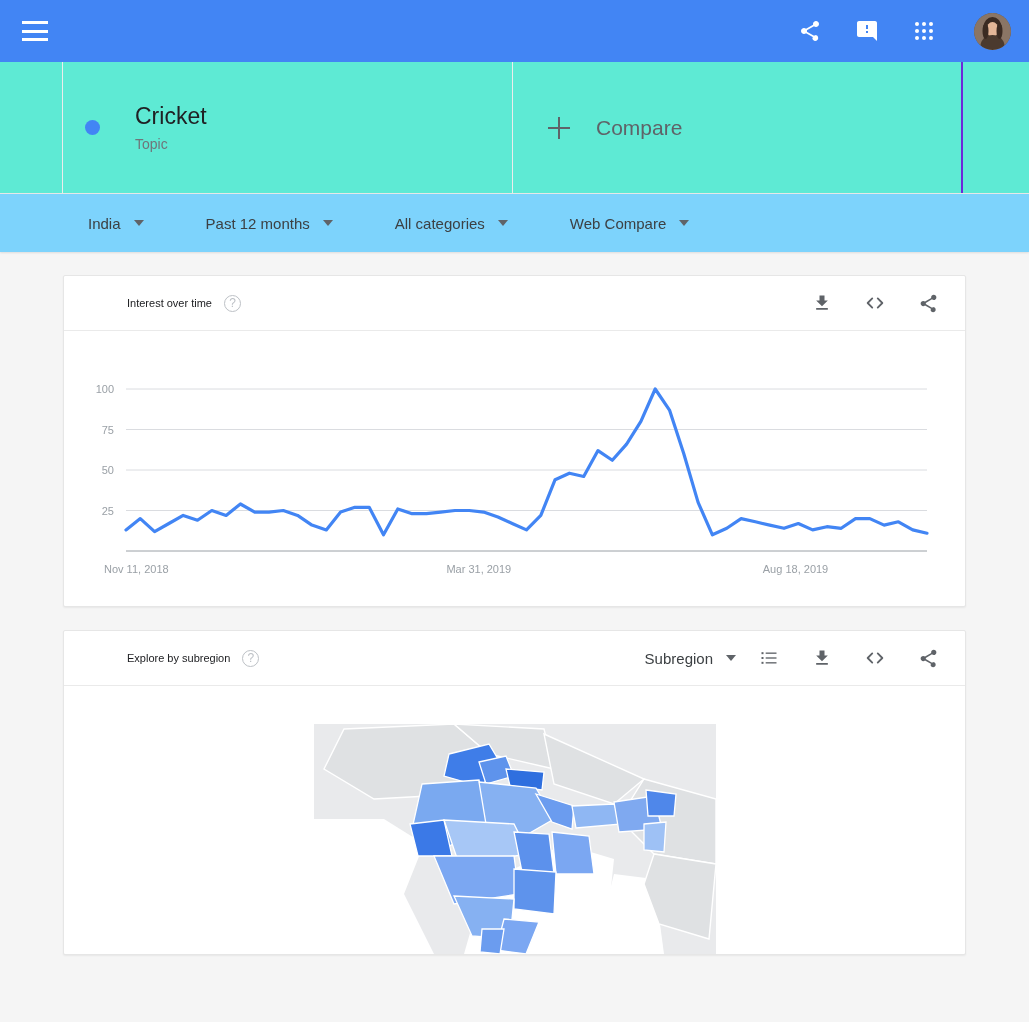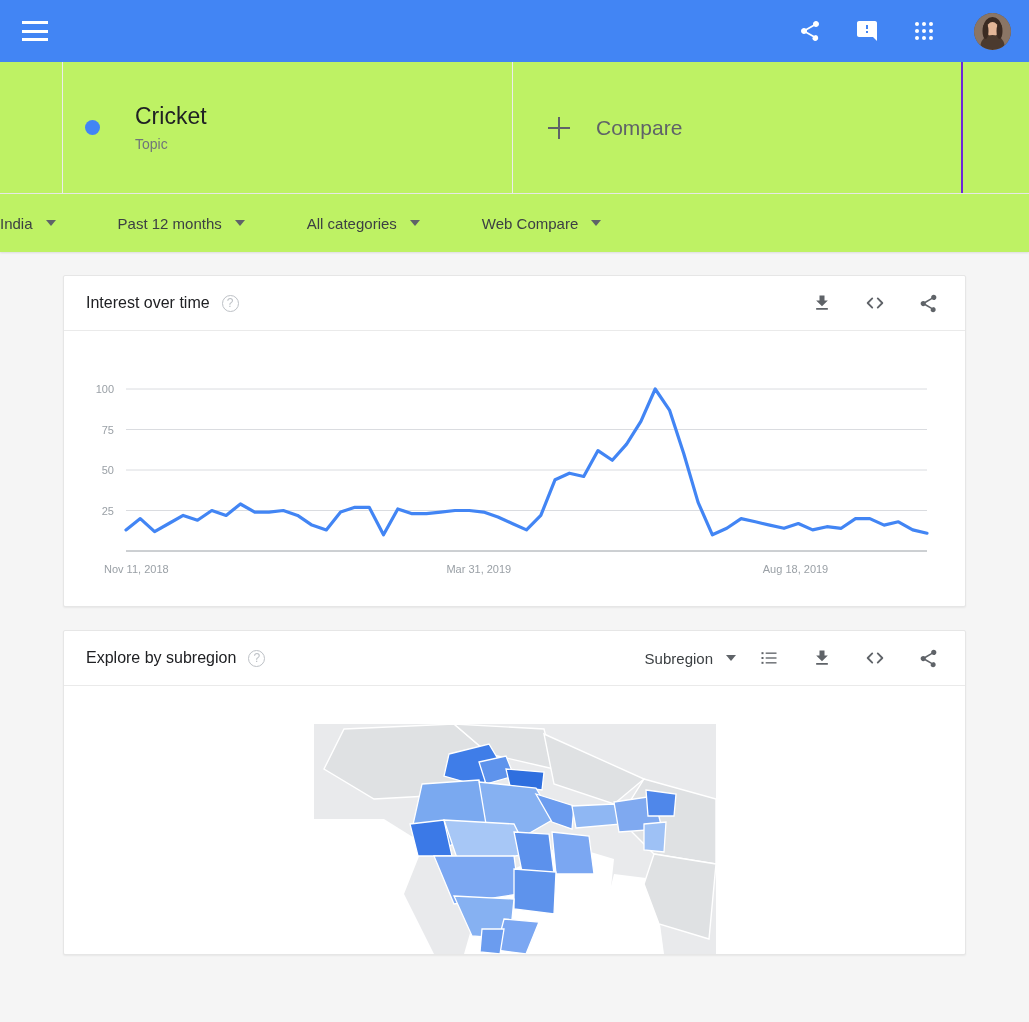--- a/index.html
+++ b/index.html
@@ -31,21 +31,21 @@
     justify-content: center; cursor: pointer; }
   .grid-icon { display: grid; grid-template-columns: repeat(3, 4px);
     grid-template-rows: repeat(3, 4px); gap: 3px; }
   .grid-icon span { width: 4px; height: 4px; background: #fff; border-radius: 50%; }
   .avatar { width: 37px; height: 37px; border-radius: 50%; overflow: hidden;
     margin-left: 8px; cursor: pointer; background: #6b5a4e; position: relative; }
   .avatar svg { display: block; }
 
   
   .terms-row {
-    background: #bef264; height: 132px; display: flex;
+    background: #5eead4; height: 132px; display: flex;
     border-bottom: 1px solid #e8e8e8;
   }
   .term-pad { width: 63px; border-right: 1px solid #ececec; }
   .term-cell {
     width: 450px; border-right: 1px solid #ececec;
     display: flex; align-items: center; padding-left: 22px;
   }
   .term-dot { width: 15px; height: 15px; border-radius: 50%; background: #4285f4;
     flex: 0 0 auto; margin-right: 35px; }
   .term-text .term-title { font-size: 23px; color: #202124; line-height: 1.15; }
@@ -56,39 +56,39 @@
   }
   .plus-icon { width: 22px; height: 22px; position: relative; margin-right: 26px; flex:0 0 auto;}
   .plus-icon::before, .plus-icon::after { content: ""; position: absolute; background: #5f6368; }
   .plus-icon::before { left: 0; top: 10px; width: 22px; height: 2px; }
   .plus-icon::after { top: 0; left: 10px; height: 22px; width: 2px; }
   .compare-label { font-size: 21px; color: #5f6368; }
   .terms-tail { flex: 1 1 auto; }
 
   
   .filters-row {
-    background: #bef264; height: 58px; display: flex; align-items: center;
-    box-shadow: 0 1px 2px rgba(0,0,0,.10);
+    background: #7dd3fc; height: 58px; display: flex; align-items: center;
+    padding-left: 88px; box-shadow: 0 1px 2px rgba(0,0,0,.10);
     position: relative; z-index: 2;
   }
   .filter { display: flex; align-items: center; cursor: pointer; margin-right: 62px; }
   .filter-label { font-size: 15px; color: #3c4043; }
   .caret { width: 0; height: 0; margin-left: 13px;
     border-left: 5px solid transparent; border-right: 5px solid transparent;
     border-top: 6px solid #5f6368; }
 
   
   .content { padding: 23px 63px 0 63px; }
   .card { background: #fff; border: 1px solid #e6e6e6; border-radius: 2px;
     box-shadow: 0 1px 2px rgba(0,0,0,.06); margin-bottom: 23px; }
   .card-head {
     height: 55px; display: flex; align-items: center;
     padding: 0 22px; border-bottom: 1px solid #eaeaea;
   }
-  .card-title { font-size: 16px; color: #202124; }
+  .card-title { font-size: 11px; color: #202124; margin-left: 41px; }
   .help-icon { width: 17px; height: 17px; margin-left: 12px; border-radius: 50%;
     border: 1px solid #bdc1c6; color: #bdc1c6; font-size: 12px;
     display: flex; align-items: center; justify-content: center; cursor: pointer; }
   .head-spacer { flex: 1 1 auto; }
   .head-actions { display: flex; align-items: center; gap: 23px; }
   .sub-select { display: flex; align-items: center; cursor: pointer; margin-right: 18px; }
   .sub-select .filter-label { font-size: 15px; color: #3c4043; }
 
   
   .chart-body { height: 275px; position: relative; }

